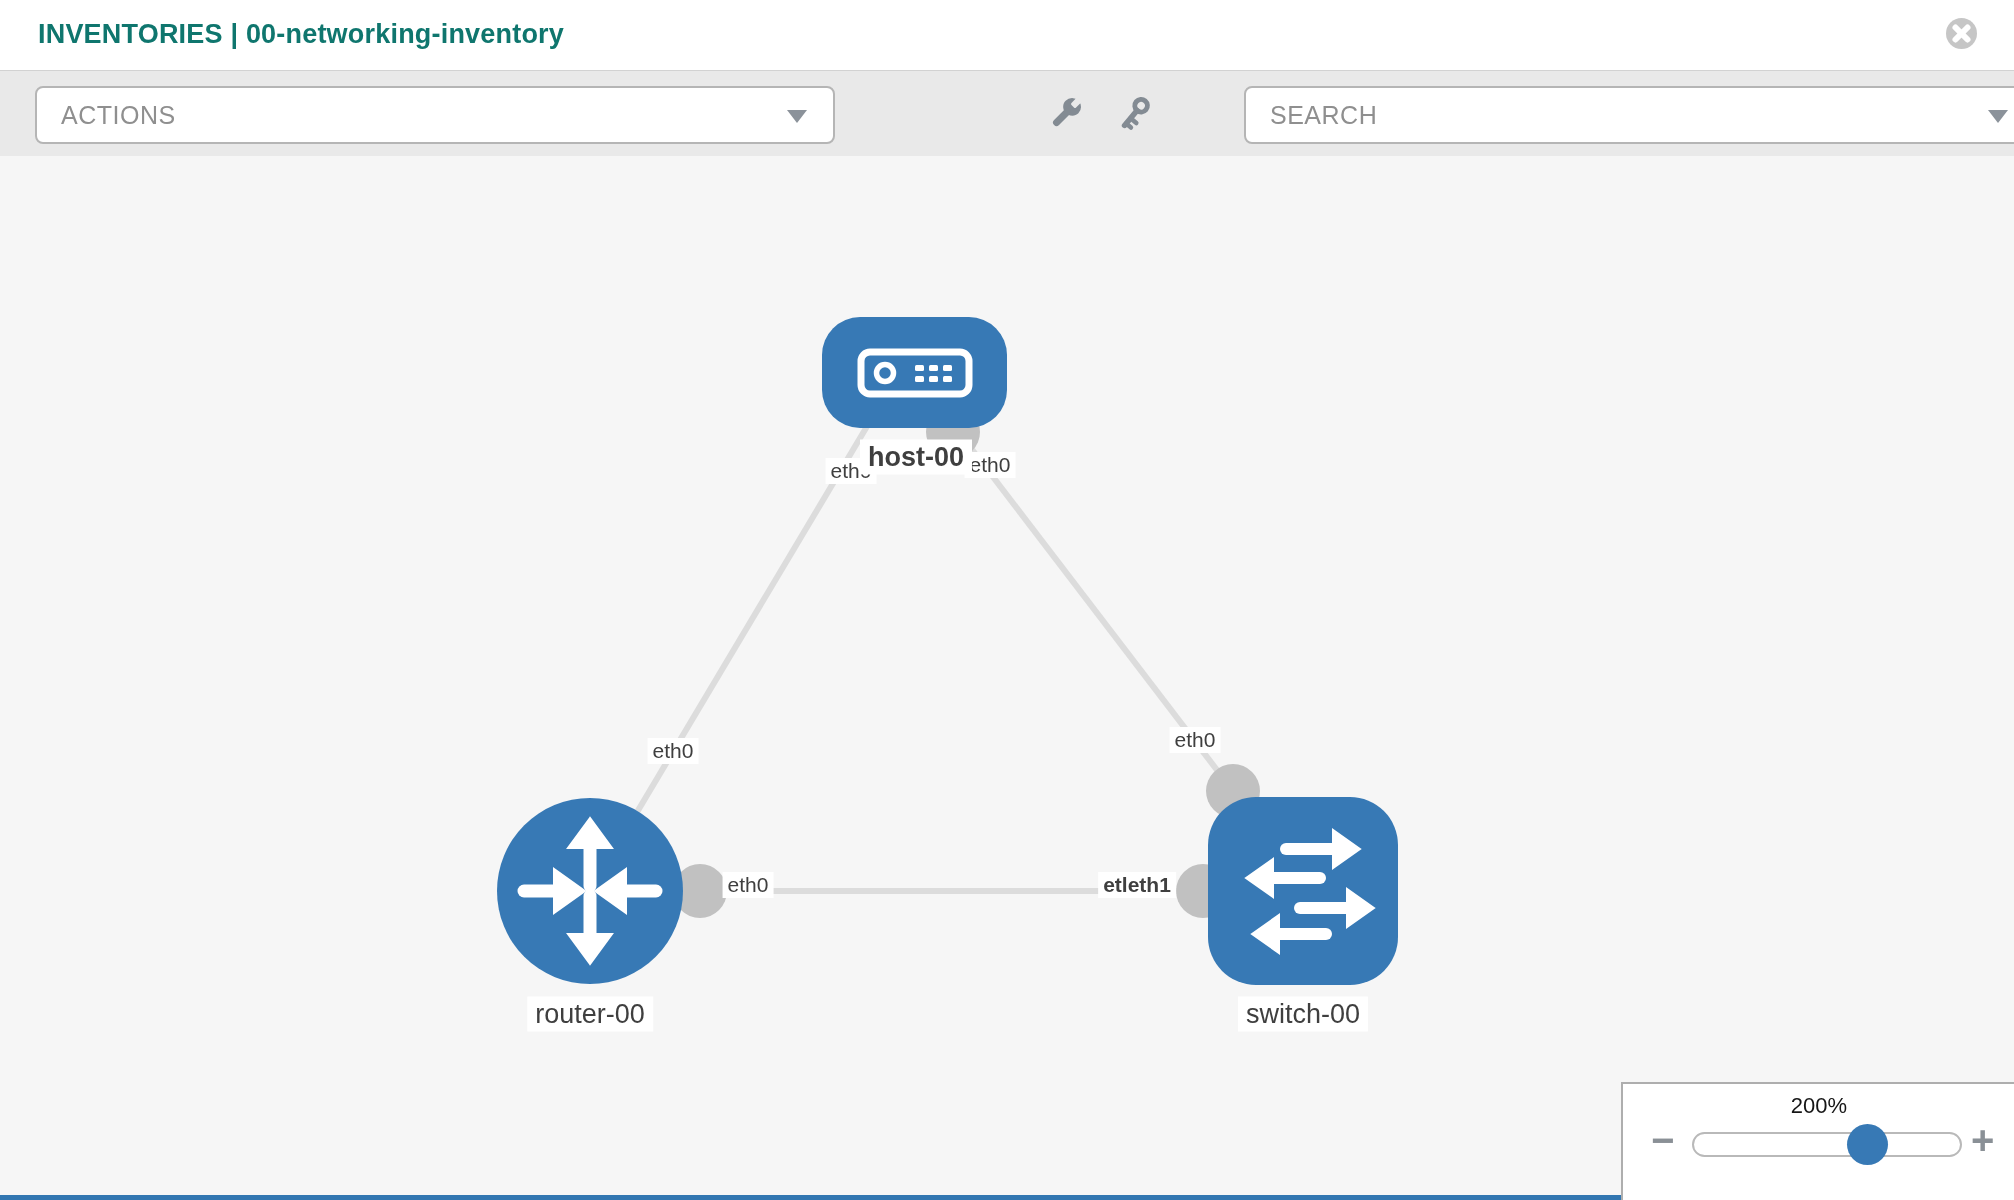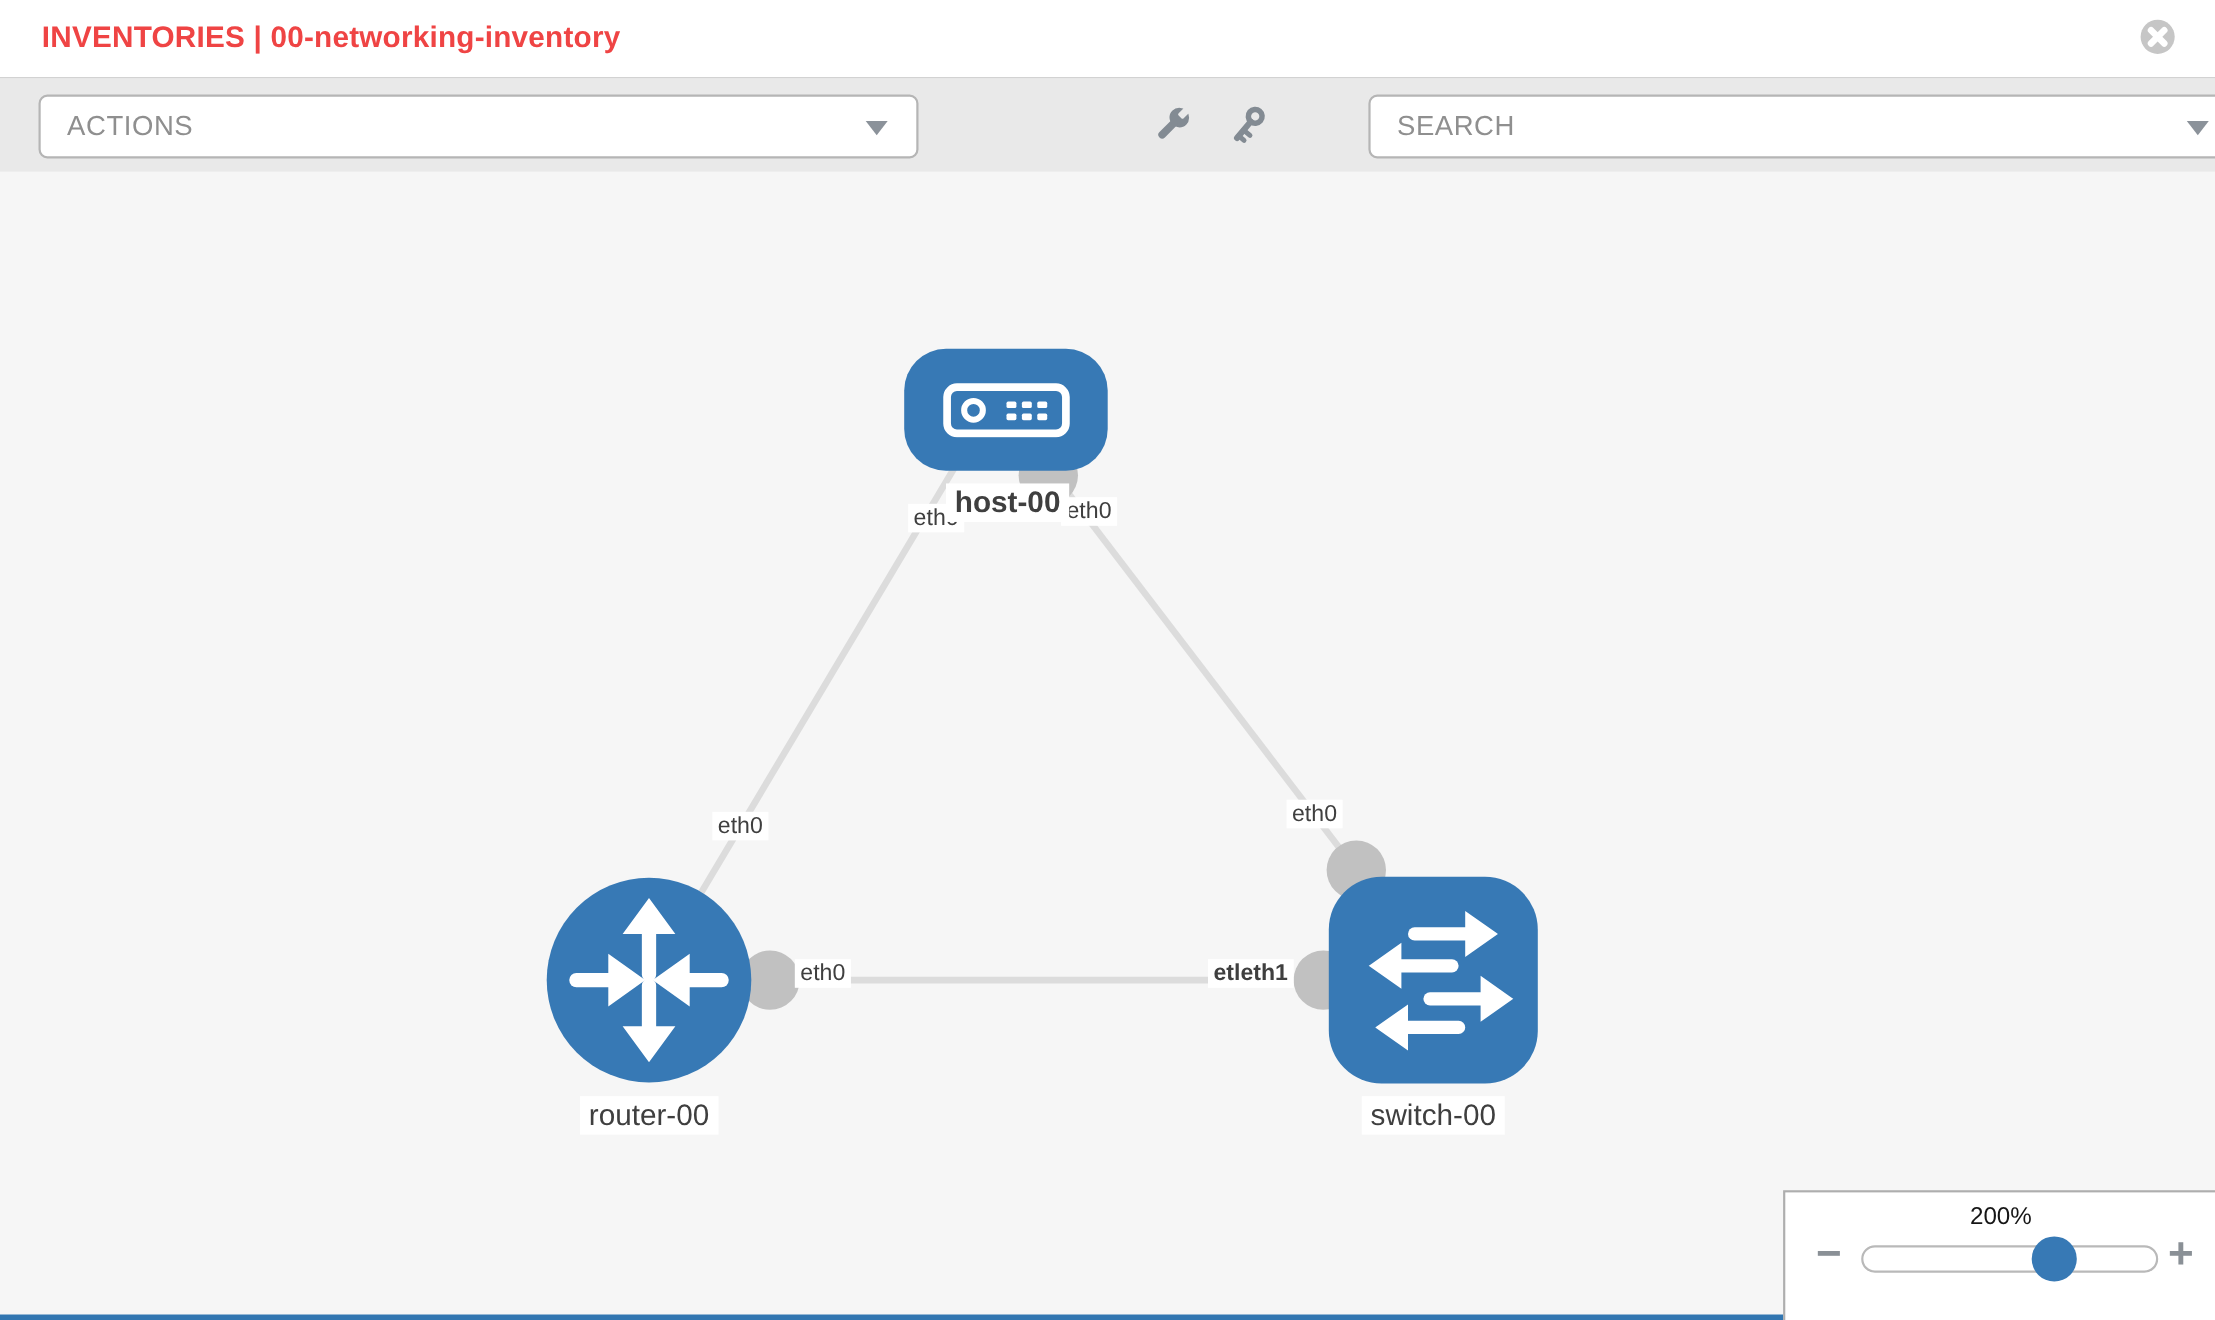--- a/index.html
+++ b/index.html
@@ -3,21 +3,21 @@
 <meta charset="utf-8">
 <style>
   * { margin:0; padding:0; box-sizing:border-box; }
   html,body { width:2014px; height:1200px; overflow:hidden;
     font-family:"Liberation Sans","DejaVu Sans",sans-serif; background:#ffffff; }
   .stage { position:relative; width:2014px; height:1200px; }
 
   
   .header { position:absolute; left:0; top:0; width:2014px; height:70px; background:#ffffff; }
   .header-title { position:absolute; left:38px; top:19px; font-size:27px; font-weight:bold;
-    color:#ef4444; letter-spacing:0.2px; }
+    color:#0f766e; letter-spacing:0.2px; }
   .close-btn { position:absolute; right:36px; top:17px; width:33px; height:33px; cursor:pointer; }
 
   
   .toolbar { position:absolute; left:0; top:70px; width:2014px; height:99px; background:#e9e9e9;
     border-top:1px solid #d2d2d2; border-bottom:2px solid #c7c7c7; }
   .fake-select { position:absolute; top:15px; height:58px; background:#ffffff;
     border:2px solid #b5b5b5; border-radius:8px; display:flex; align-items:center;
     padding:0 24px; cursor:pointer; }
   .fake-select .ph { font-size:25px; color:#8f8f8f; letter-spacing:0.5px; }
   .actions-select { left:35px; width:800px; }

